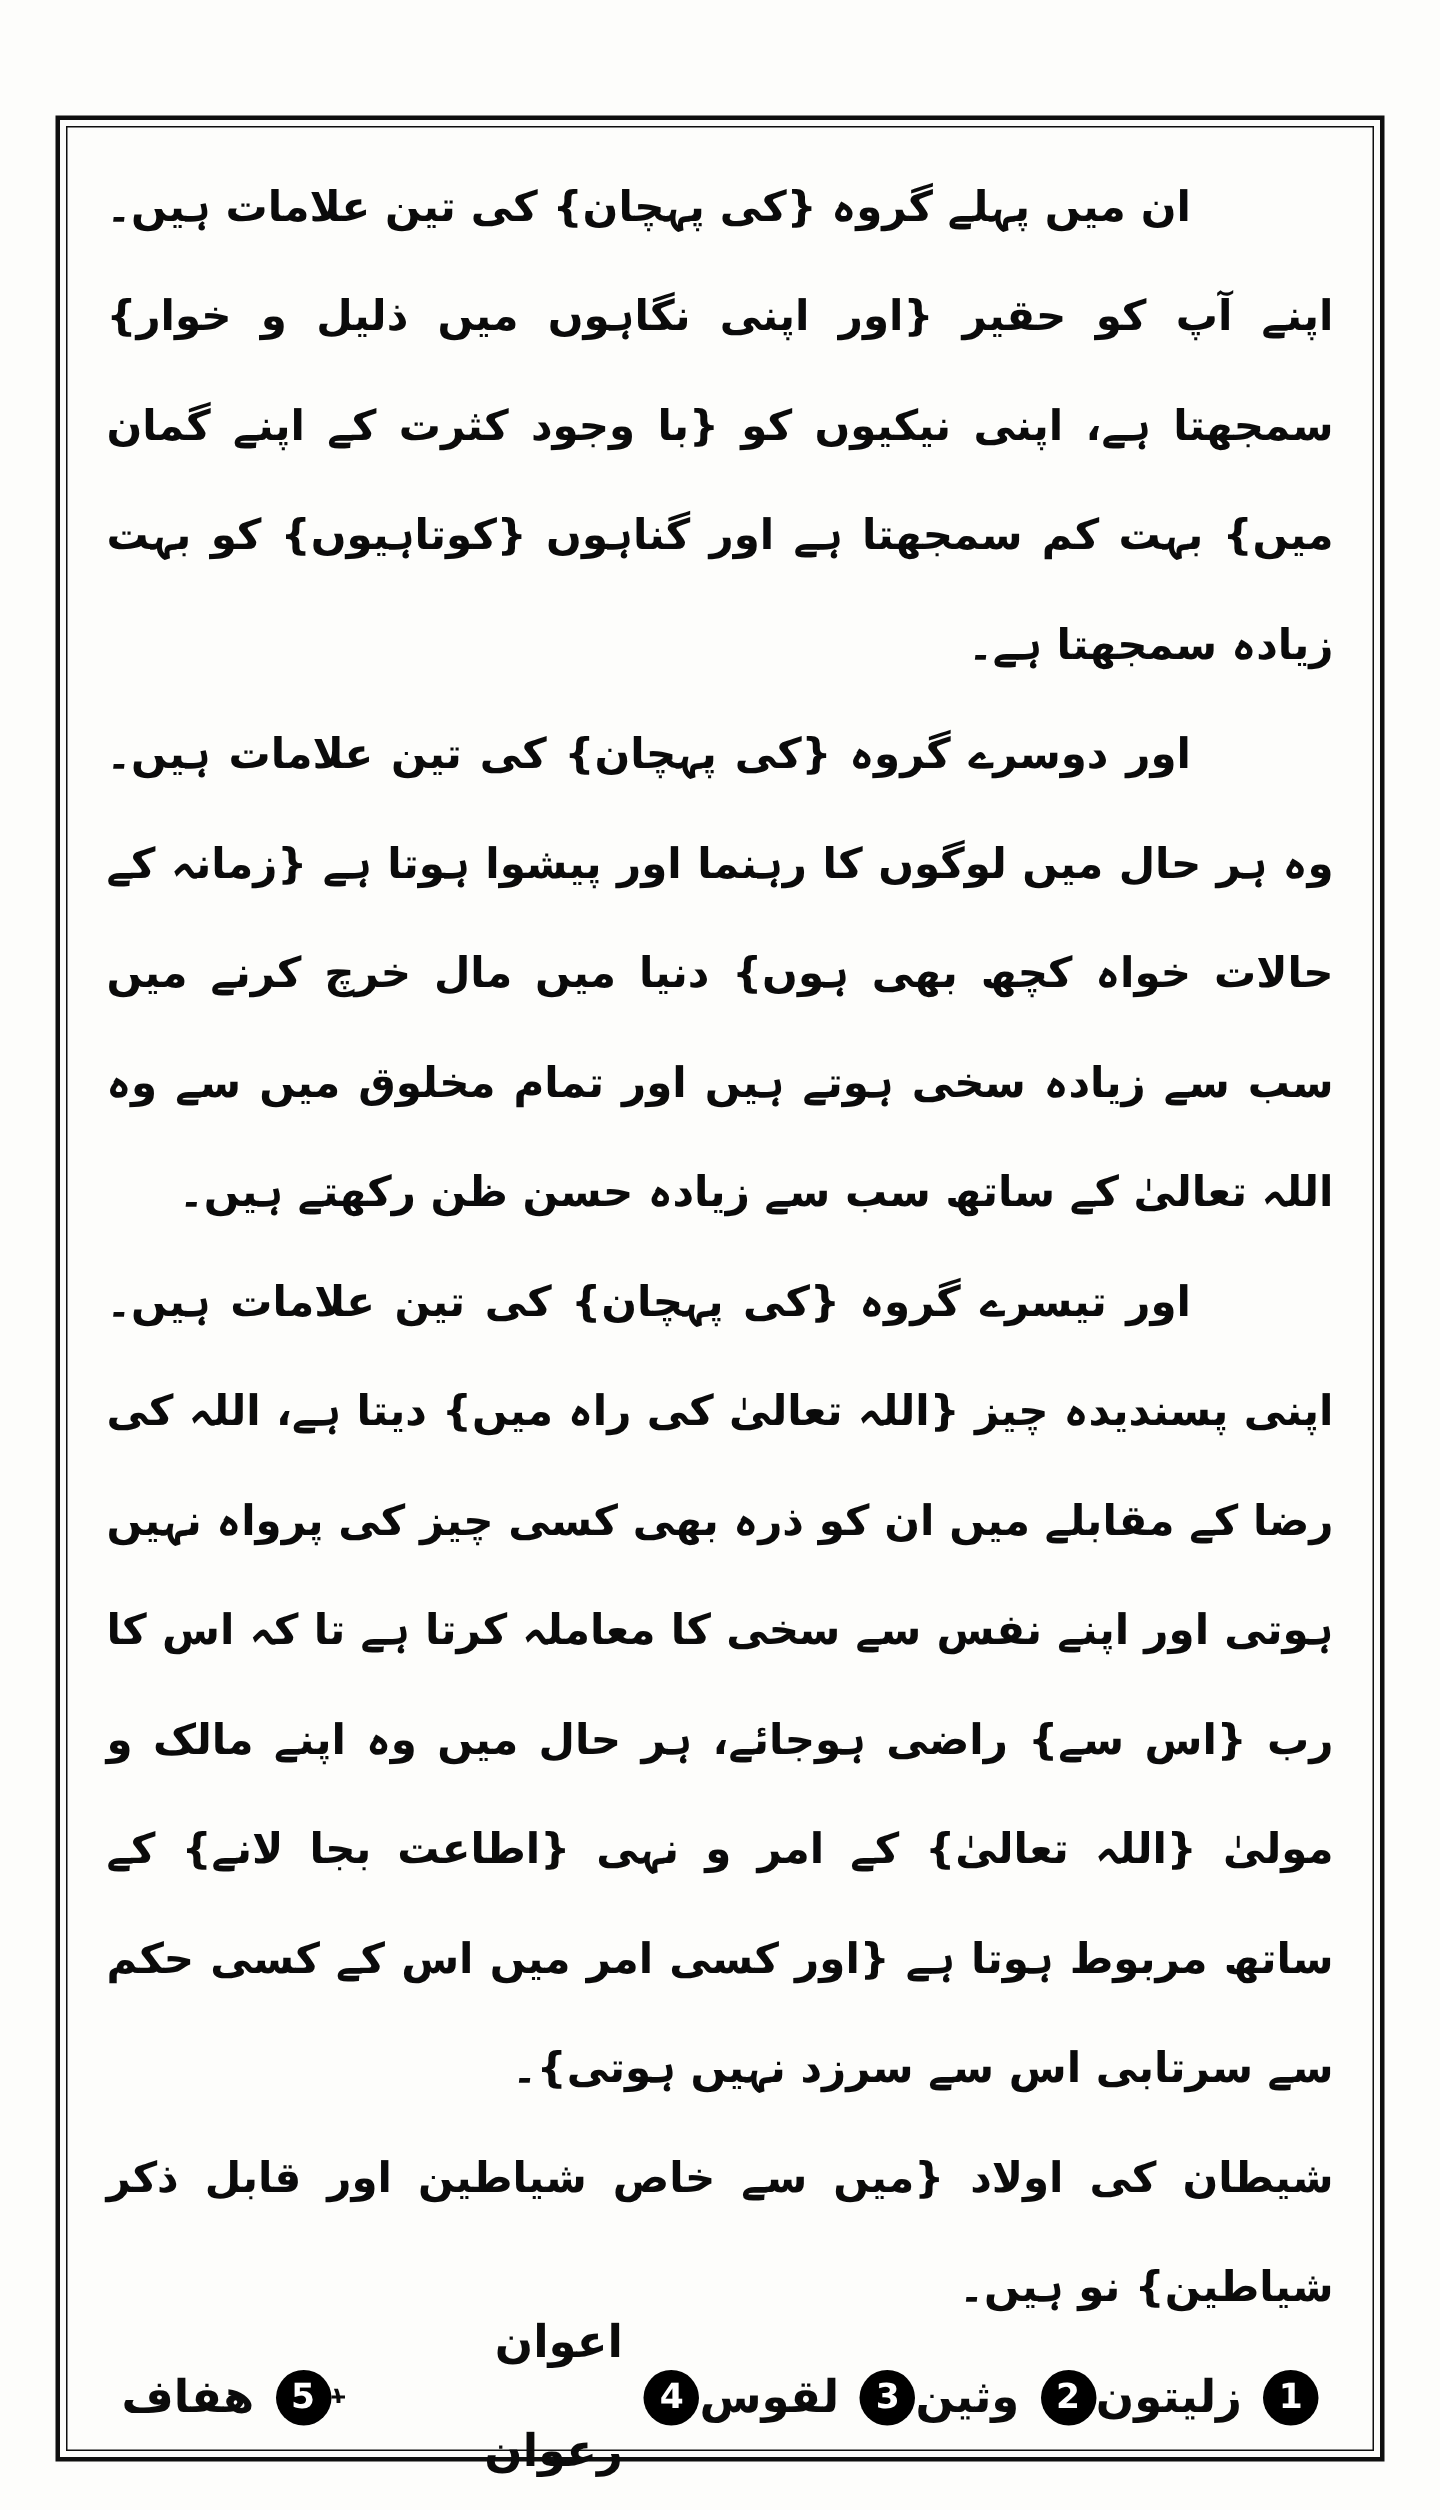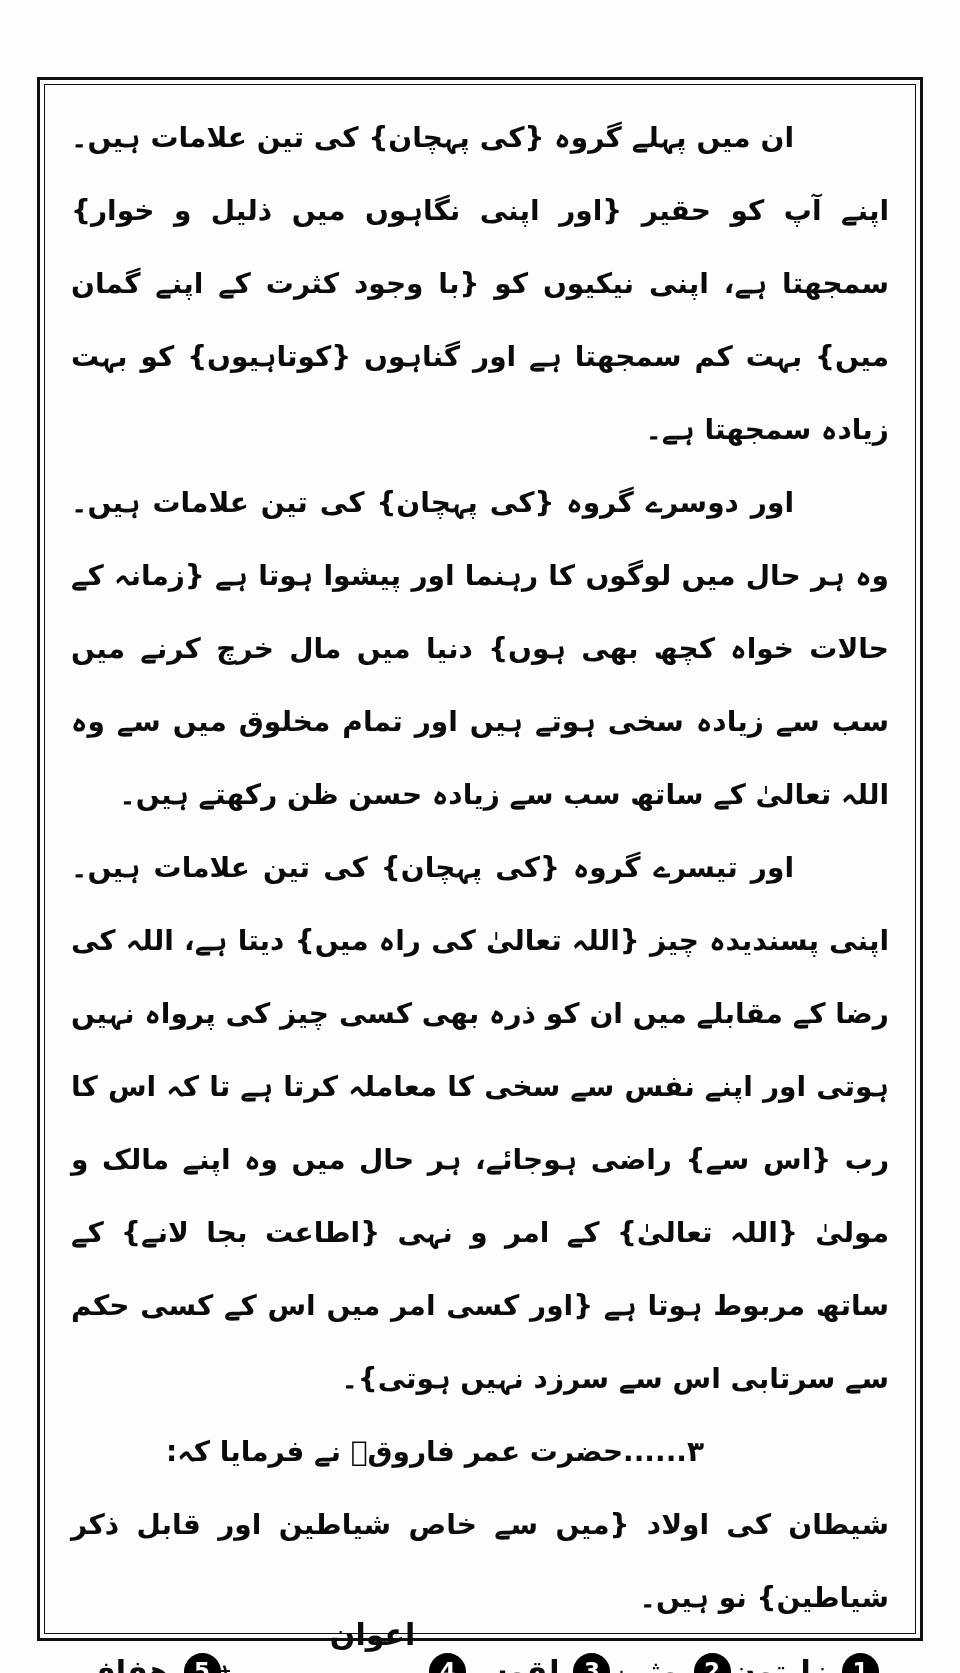--- a/index.html
+++ b/index.html
@@ -58,21 +58,20 @@
 
 
   <div class="frame-outer">
     <div class="frame-inner">
       <main class="content" lang="ur" dir="rtl">
 
         <p class="para indent">ان میں پہلے گروہ {کی پہچان} کی تین علامات ہیں۔ اپنے آپ کو حقیر {اور اپنی نگاہوں میں ذلیل و خوار} سمجھتا ہے، اپنی نیکیوں کو {با وجود کثرت کے اپنے گمان میں} بہت کم سمجھتا ہے اور گناہوں {کوتاہیوں} کو بہت زیادہ سمجھتا ہے۔</p>
         <p class="para indent">اور دوسرے گروہ {کی پہچان} کی تین علامات ہیں۔ وہ ہر حال میں لوگوں کا رہنما اور پیشوا ہوتا ہے {زمانہ کے حالات خواہ کچھ بھی ہوں} دنیا میں مال خرچ کرنے میں سب سے زیادہ سخی ہوتے ہیں اور تمام مخلوق میں سے وہ اللہ تعالیٰ کے ساتھ سب سے زیادہ حسن ظن رکھتے ہیں۔</p>
         <p class="para indent">اور تیسرے گروہ {کی پہچان} کی تین علامات ہیں۔ اپنی پسندیدہ چیز {اللہ تعالیٰ کی راہ میں} دیتا ہے، اللہ کی رضا کے مقابلے میں ان کو ذرہ بھی کسی چیز کی پرواہ نہیں ہوتی اور اپنے نفس سے سخی کا معاملہ کرتا ہے تا کہ اس کا رب {اس سے} راضی ہوجائے، ہر حال میں وہ اپنے مالک و مولیٰ {اللہ تعالیٰ} کے امر و نہی {اطاعت بجا لانے} کے ساتھ مربوط ہوتا ہے {اور کسی امر میں اس کے کسی حکم سے سرتابی اس سے سرزد نہیں ہوتی}۔</p>
 
-        <p class="para heading">۳......حضرت عمر فاروقؓ نے فرمایا کہ:</p>
         <p class="para">شیطان کی اولاد {میں سے خاص شیاطین اور قابل ذکر شیاطین} نو ہیں۔</p>
 
         <div class="devil-row row1">
           <span class="devil-item">
             <span class="circle-num">1</span>
             <span class="devil-name">زلیتون</span>
           </span>
           <span class="devil-item">
             <span class="circle-num">2</span>
             <span class="devil-name">وثین</span>

